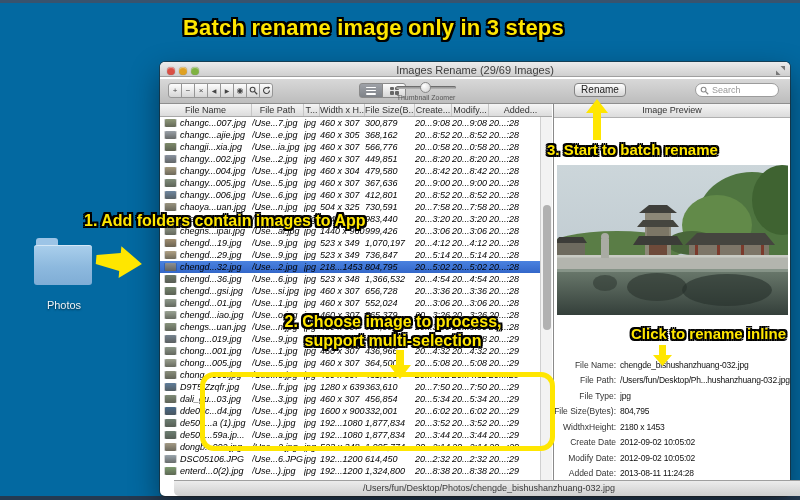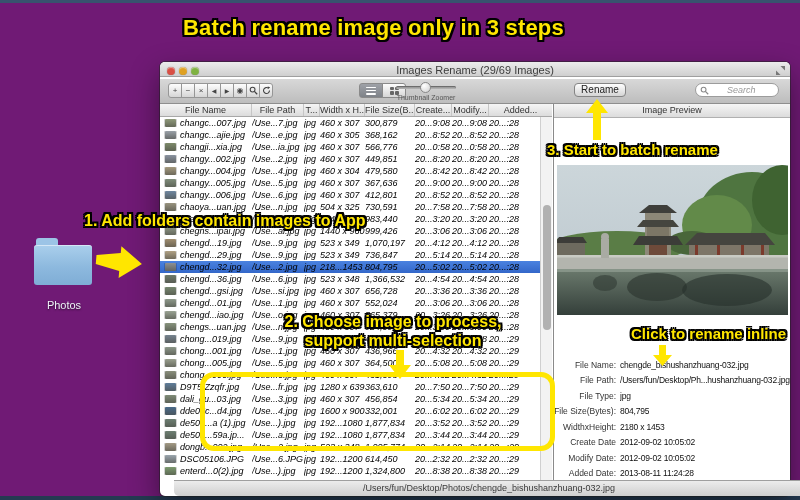--- a/index.html
+++ b/index.html
@@ -1,17 +1,17 @@
 <!DOCTYPE html>
 <html><head>
 <meta charset="utf-8">
 <style>
   html,body{margin:0;padding:0;width:800px;height:500px;overflow:hidden;
     font-family:"Liberation Sans","DejaVu Sans",sans-serif;}
-  #stage{position:relative;width:800px;height:500px;background:#701a75;overflow:hidden;}
+  #stage{position:relative;width:800px;height:500px;background:#0369a1;overflow:hidden;}
   #stage::before{content:"";position:absolute;left:0;top:0;width:800px;height:3px;background:#38536e;}
   #stage::after{content:"";position:absolute;left:0;bottom:0;width:800px;height:4px;background:#243a52;}
 
   
   .ann{position:absolute;color:#ffe600;font-weight:bold;white-space:nowrap;z-index:60;
     text-shadow:-2px -2px 0 #000,2px -2px 0 #000,-2px 2px 0 #000,2px 2px 0 #000,
                 -2px 0 0 #000,2px 0 0 #000,0 -2px 0 #000,0 2px 0 #000;}
   #ann-title{left:183px;top:15px;font-size:22px;letter-spacing:.2px;}
   #ann-step1{left:84px;top:212px;font-size:16px;}
   #ann-step2{left:238px;top:312px;font-size:16px;text-align:center;width:310px;line-height:19px;white-space:normal;}
@@ -60,21 +60,21 @@
   #zoomer{position:absolute;left:236px;top:7px;width:60px;height:3px;border-radius:2px;
     background:linear-gradient(180deg,#8f8f8f,#b5b5b5);box-shadow:inset 0 1px 1px rgba(0,0,0,.3);}
   #zoomer-thumb{position:absolute;left:24px;top:-4.5px;width:11px;height:11px;border-radius:50%;
     background:radial-gradient(circle at 35% 30%,#ffffff,#cfcfcf);border:1px solid #888;box-sizing:border-box;}
   #zoomer-label{position:absolute;left:206px;top:15px;width:120px;text-align:center;font-size:7px;color:#555;}
   #rename-btn{position:absolute;left:414px;top:4px;width:52px;height:14px;border-radius:4px;
     background:linear-gradient(180deg,#fefefe,#d4d4d4);border:1px solid #848484;box-sizing:border-box;
     font-size:10px;color:#222;text-align:center;line-height:12px;}
   #search-field{position:absolute;left:535px;top:4px;width:84px;height:14px;border-radius:8px;
     background:#fff;border:1px solid #9c9c9c;box-sizing:border-box;display:flex;align-items:center;padding-left:4px;}
-  #search-field span{font-size:9px;color:#999;margin-left:18px;font-style:italic;}
+  #search-field span{font-size:9px;color:#999;margin-left:3px;}
 
   
   #thead{position:absolute;left:0;top:42px;width:392px;height:13px;
     background:linear-gradient(180deg,#f5f5f5,#dcdcdc);border-bottom:1px solid #a8a8a8;box-sizing:border-box;
     display:flex;}
   #thead span{display:block;font-size:9px;color:#333;line-height:12px;text-align:center;
     border-right:1px solid #c6c6c6;box-sizing:border-box;overflow:hidden;white-space:nowrap;}
   .h-name{width:92px;}.h-path{width:52px;}.h-type{width:16px;}.h-dim{width:45px;}
   .h-size{width:50px;}.h-create{width:37px;}.h-modify{width:37px;}.h-added{width:63px;border-right:none!important;}
 

